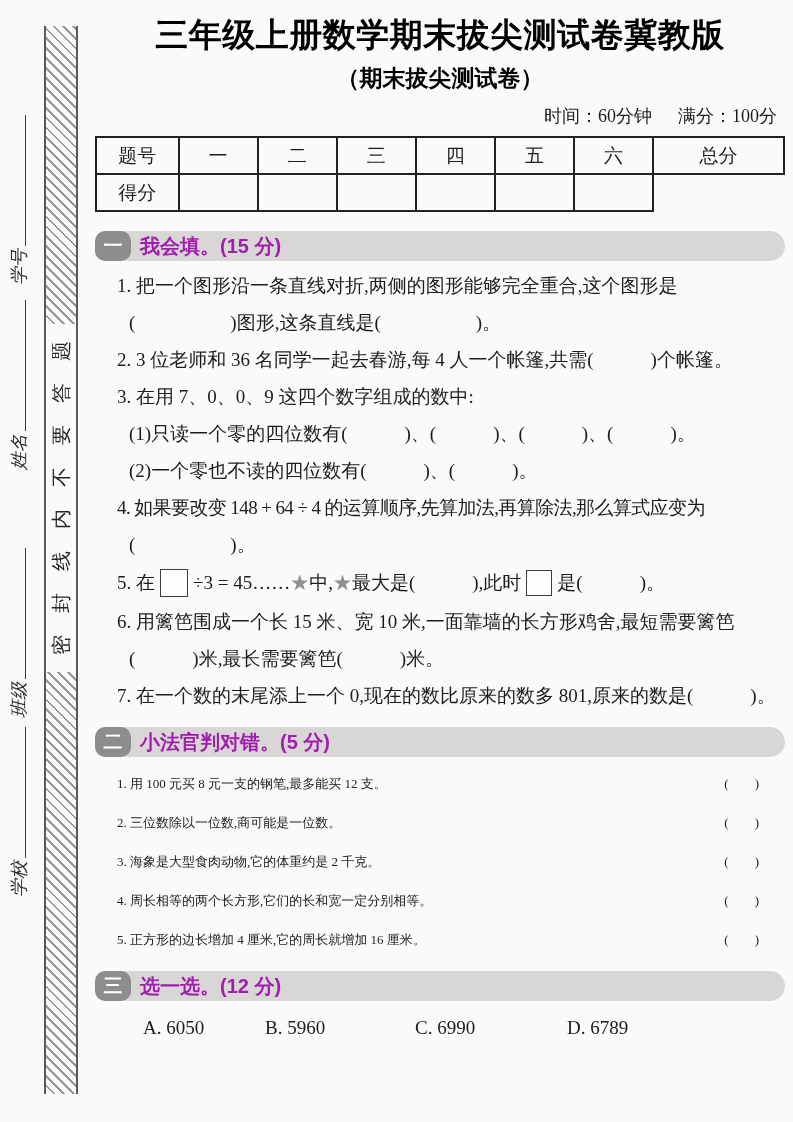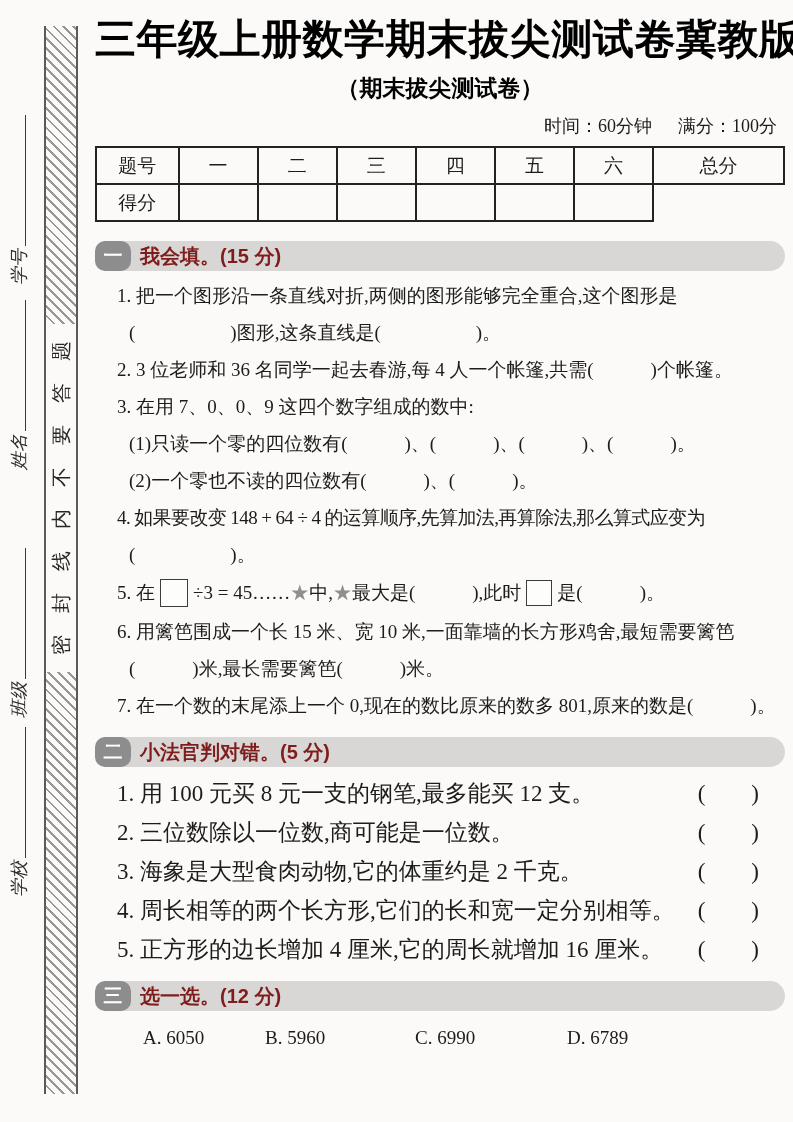--- a/index.html
+++ b/index.html
@@ -41,21 +41,21 @@
   .seal-char {
     font-size:20px; line-height:1; margin:11px 0; transform:rotate(-90deg);
     color:#262626; font-family:"Liberation Sans","DejaVu Sans",sans-serif;
   }
 
   
   .main { position:absolute; left:95px; top:0; width:690px; }
   .title {
     margin:14px 0 0; text-align:center;
     font-family:"Liberation Sans","DejaVu Sans",sans-serif;
-    font-weight:bold; font-size:41px; line-height:1.25; color:#000;
+    font-weight:bold; font-size:33px; line-height:1.25; color:#000;
     white-space:nowrap; letter-spacing:0.5px;
   }
   .subtitle {
     margin-top:8px; text-align:center; font-weight:bold; font-size:23px;
     font-family:Liberation Serif, serif; color:#000;
   }
   .info-line { margin-top:10px; text-align:right; font-size:18px; padding-right:8px; }
   .info-line .sep { display:inline-block; width:26px; }
 
   table.score { width:100%; border-collapse:collapse; margin-top:8px; background:transparent; }
@@ -70,37 +70,37 @@
     display:flex; align-items:center;
   }
   .section-badge {
     width:36px; height:30px; border-radius:10px; background:#8d8d8d;
     color:#fff; display:flex; align-items:center; justify-content:center;
     font-family:"Liberation Sans","DejaVu Sans",sans-serif;
     font-weight:bold; font-size:19px; flex:0 0 auto;
   }
   .section-title {
     margin-left:9px; font-family:"Liberation Sans","DejaVu Sans",sans-serif;
-    font-weight:bold; font-size:20px; color:#7f1d1d; white-space:nowrap;
+    font-weight:bold; font-size:20px; color:#a21caf; white-space:nowrap;
   }
 
   .q { margin:12px 0 0 22px; font-size:19px; line-height:25px; white-space:nowrap; }
   .q.cont { margin-left:34px; }
   .q.fit { letter-spacing:-0.6px; }
 
   .box {
     display:inline-block; width:28px; height:28px; border:1.6px solid #3c3c3c;
     background:#fdfdfc; vertical-align:-8px; margin:0 5px;
   }
   .box.sm { width:26px; height:26px; vertical-align:-7px; }
   .star { color:#8f8f8f; }
 
   .judge-row {
     display:flex; justify-content:space-between; align-items:flex-start;
-    margin:14px 0 0 22px; padding-right:26px; font-size:23px; line-height:25px;
+    margin:14px 0 0 22px; padding-right:26px; font-size:13px; line-height:25px;
   }
   .options { display:flex; margin:14px 0 0 48px; font-size:19px; line-height:25px; }
   .opt { white-space:nowrap; }
   .opt.o1 { width:122px; } .opt.o2 { width:150px; } .opt.o3 { width:152px; }
 </style>
 </head>
 <body>
 
 <div class="page">
 

